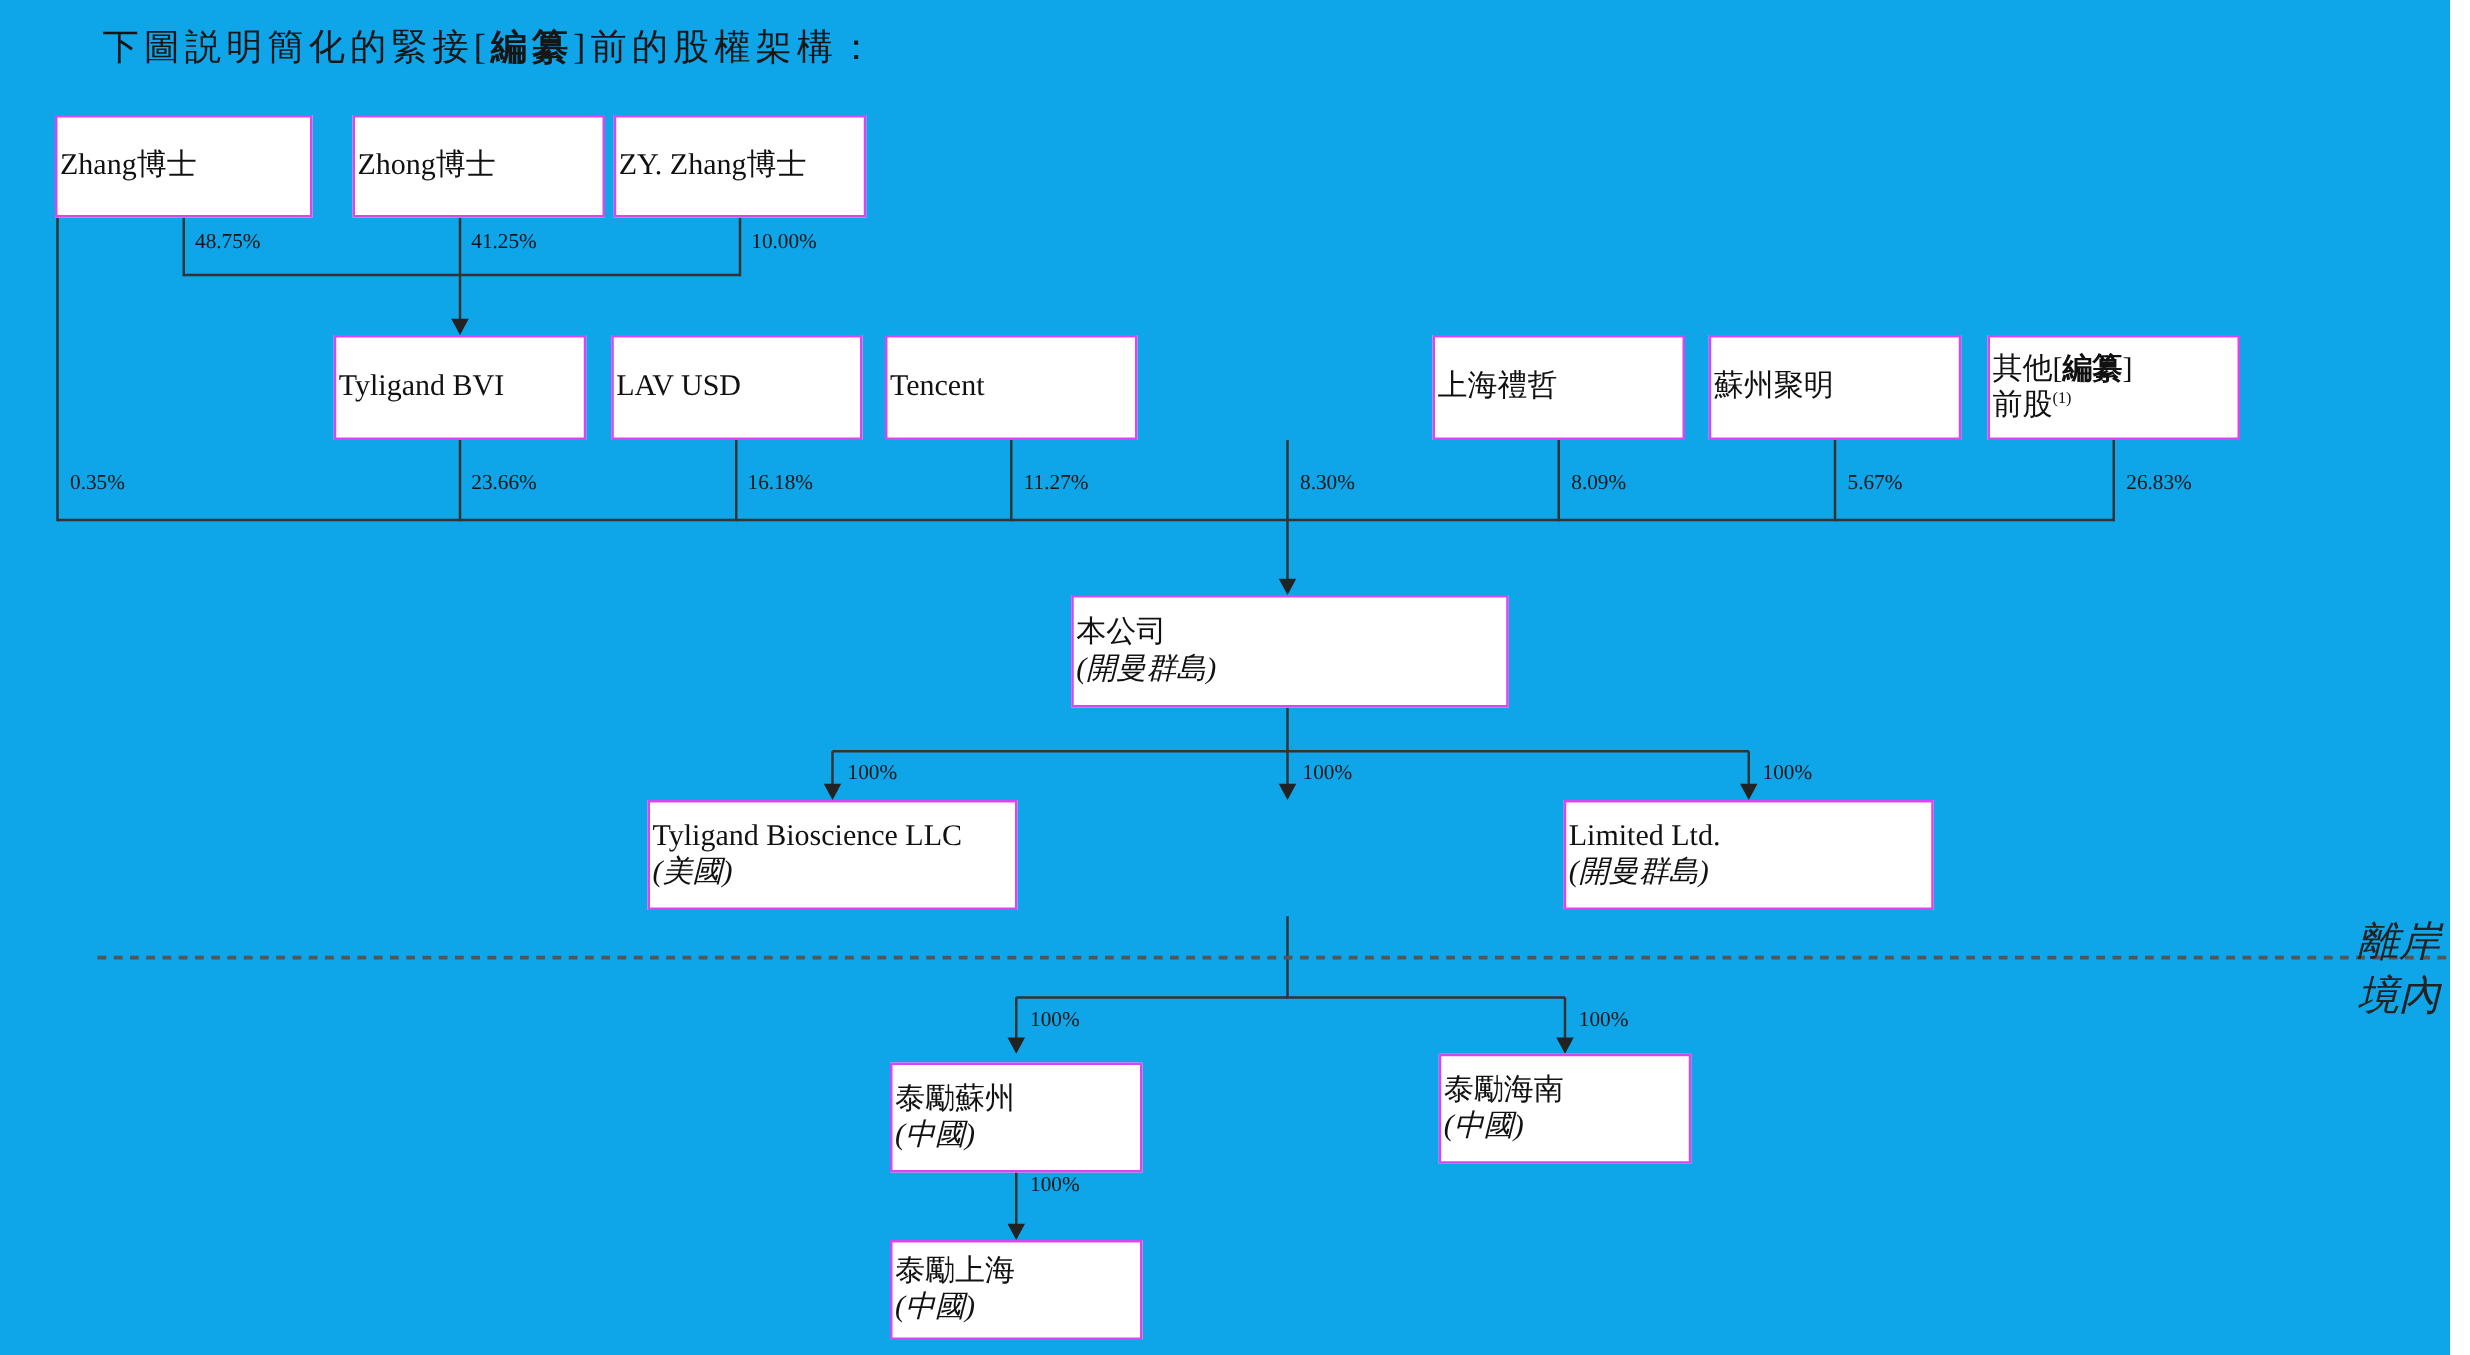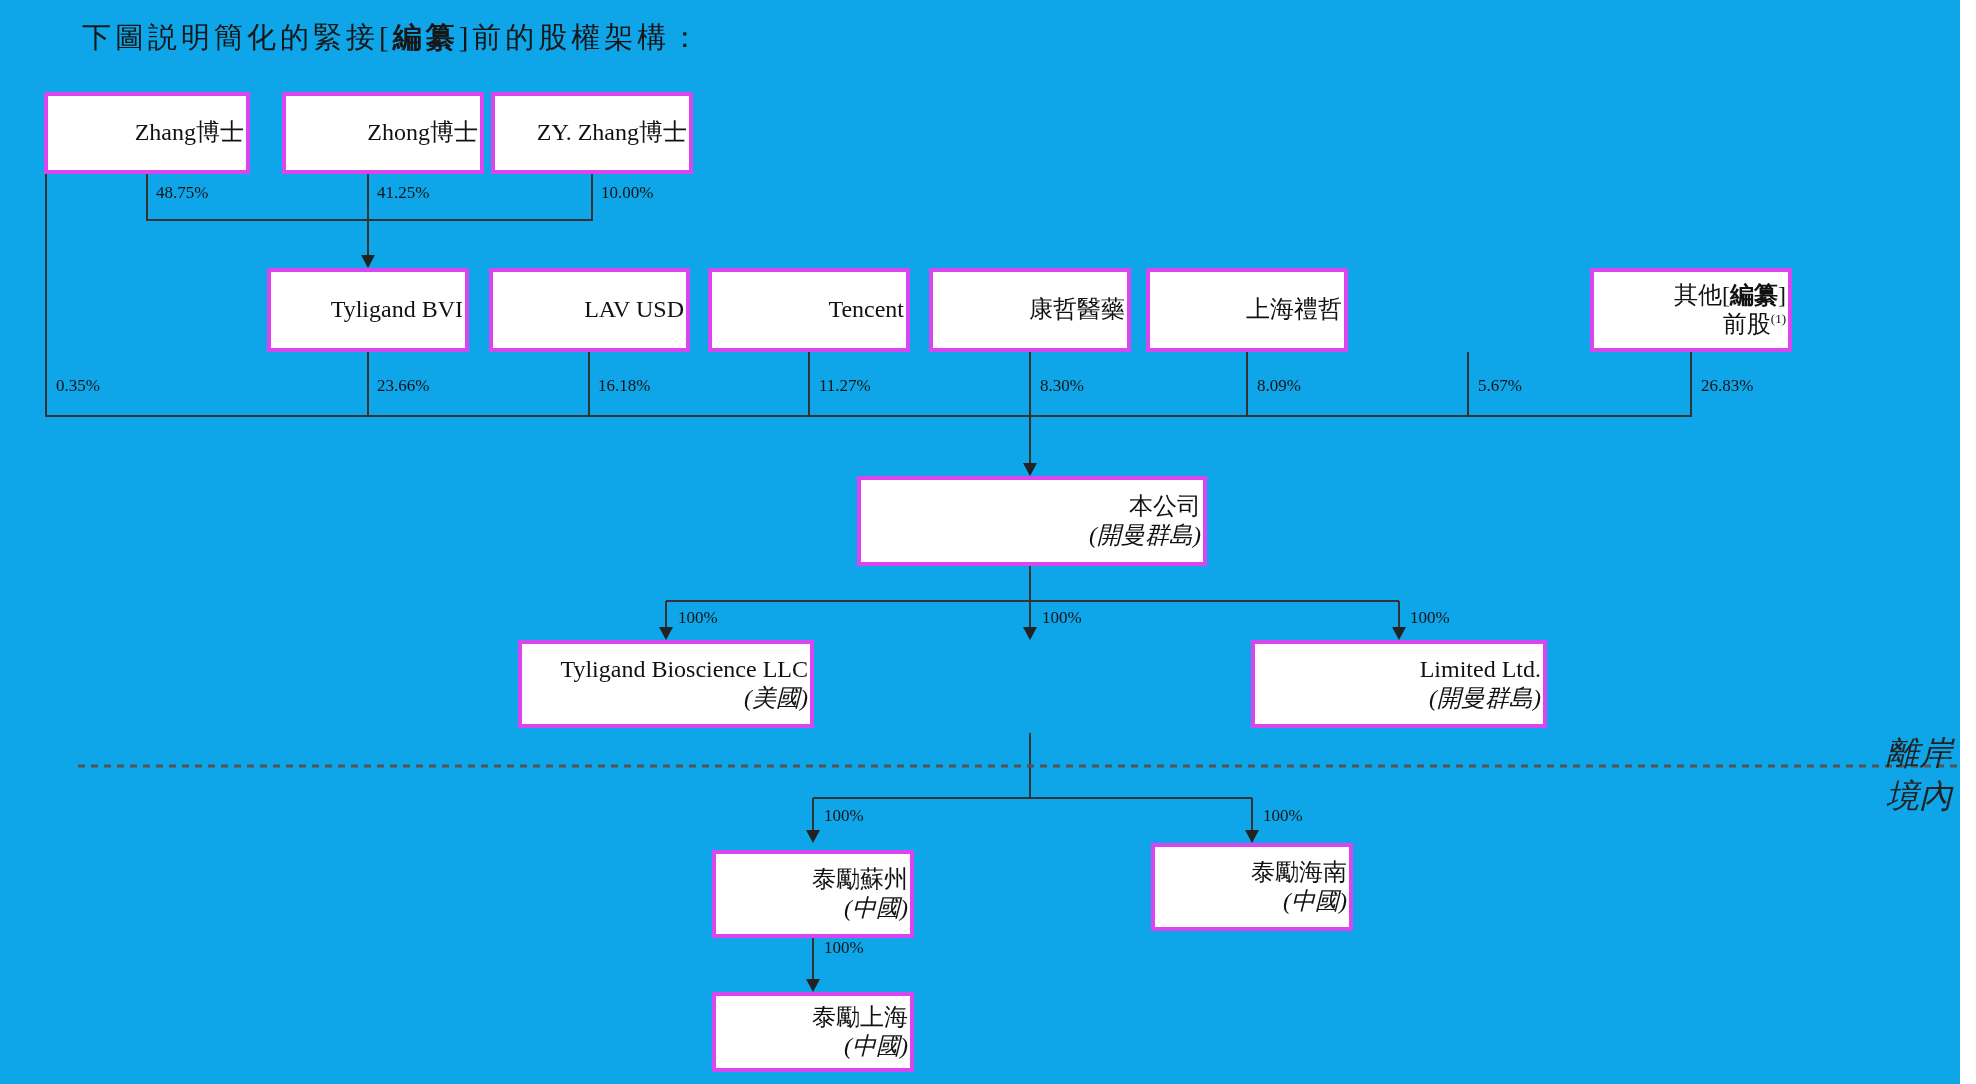--- a/index.html
+++ b/index.html
@@ -9,22 +9,22 @@
     overflow:hidden;
   }
   .layer {position:absolute; left:0; top:0;}
   .title {
     position:absolute; left:82px; top:18px; font-size:29px; letter-spacing:4px;
     white-space:nowrap; color:#161616;
   }
   .red {font-weight:700;}
   .node {
     position:absolute; box-sizing:border-box; background:#ffffff;
-    border:4px solid #d946ef; display:flex; flex-direction:column;
-    align-items:flex-end; justify-content:center; text-align:center;
+    border:2px solid #d946ef; display:flex; flex-direction:column;
+    align-items:flex-start; justify-content:center; text-align:center;
     font-size:24px; line-height:1.22; padding:2px;
   }
   .node .jur {font-style:italic;}
   .pct {
     position:absolute; font-size:17px; white-space:nowrap; color:#141414;
   }
   .region {
     position:absolute; left:1840px; width:112px; text-align:right;
     font-size:33px; font-style:italic; color:#222; white-space:nowrap;
   }
@@ -98,25 +98,25 @@
 
   <div class="node" style="left:267px;top:268px;width:202px;height:84px">
     <span>Tyligand BVI</span>
   </div>
   <div class="node" style="left:489px;top:268px;width:201px;height:84px">
     <span>LAV USD</span>
   </div>
   <div class="node" style="left:708px;top:268px;width:202px;height:84px">
     <span>Tencent</span>
   </div>
-  <div class="node" style="left:929px;top:268px;width:202px;height:84px">
-    <span>康哲醫藥</span>
-  </div>
   <div class="node" style="left:1146px;top:268px;width:202px;height:84px">
     <span>上海禮哲</span>
+  </div>
+  <div class="node" style="left:1367px;top:268px;width:202px;height:84px">
+    <span>蘇州聚明</span>
   </div>
   <div class="node" style="left:1590px;top:268px;width:202px;height:84px">
     <span><span>其他[</span><span class="red">編纂</span><span>]</span></span>
     <span><span>前股</span><sup>(1)</sup></span>
   </div>
 
   <span class="pct" style="left:56px;top:376px">0.35%</span>
   <span class="pct" style="left:377px;top:376px">23.66%</span>
   <span class="pct" style="left:598px;top:376px">16.18%</span>
   <span class="pct" style="left:819px;top:376px">11.27%</span>

